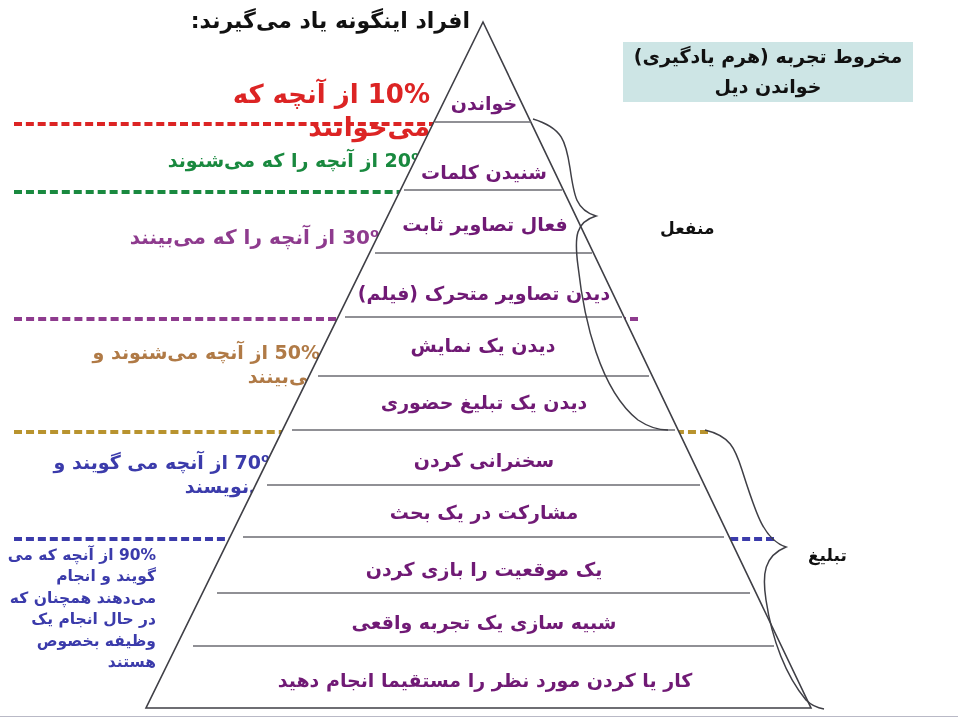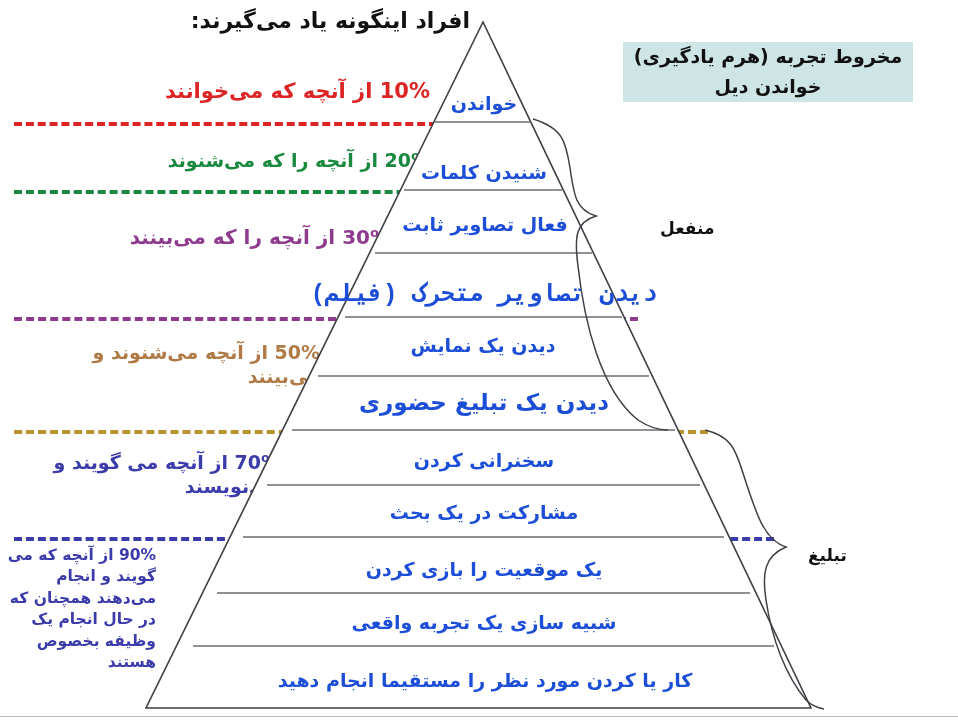--- a/index.html
+++ b/index.html
@@ -20,38 +20,38 @@
   }
   
   #header-text{
     position:absolute;left:160px;top:8px;width:310px;text-align:right;direction:rtl;
     font-size:22px;font-weight:bold;color:#111;white-space:nowrap;
   }
   
   .pct{
     position:absolute;direction:rtl;text-align:right;font-weight:bold;line-height:1.28;
   }
-  .pct.p10{left:150px;top:78px;width:280px;font-size:21px;color:#dc2424;}
+  .pct.p10{left:150px;top:78px;width:280px;font-size:26px;color:#dc2424;}
   .pct.p20{left:140px;top:148px;width:290px;font-size:19px;color:#19893f;}
   .pct.p30{left:70px;top:225px;width:320px;font-size:20px;color:#8e3b8e;}
   .pct.p50{left:30px;top:340px;width:290px;font-size:19px;color:#b07a46;}
   .pct.p70{left:10px;top:450px;width:270px;font-size:19px;color:#3b3bab;}
   .pct.p90{left:6px;top:545px;width:150px;font-size:15.5px;color:#3b3bab;line-height:1.38;}
   
   .dash{position:absolute;height:0;border-top:4px dashed;}
   
   .brace-label{
     position:absolute;direction:rtl;font-size:17px;font-weight:bold;color:#111;white-space:nowrap;
   }
   #label-passive{left:660px;top:182px;margin-top:36px;}
   #label-active{left:808px;top:545px;}
   
   .band{
     position:absolute;direction:rtl;text-align:center;
-    font-weight:bold;color:#1d4ed8;white-space:nowrap;
+    font-weight:bold;color:#701a75;white-space:nowrap;
     display:flex;align-items:center;justify-content:center;
   }
   svg{position:absolute;left:0;top:0;}
   .bottom-rule{position:absolute;left:0;top:716px;width:958px;height:0;border-top:1px solid #b9b9c6;}
 </style>
 </head>
 <body>
 
 <div id="stage">
 
@@ -98,23 +98,23 @@
     <path d="M 705,430 C 730,436 735,448 742,470 C 756,514 764,540 786,547
              C 764,556 762,574 766,600 C 772,640 786,676 806,700 C 812,706 818,708 824,709" fill="none" stroke="#3f3f46" stroke-width="1.5"></path>
   </svg>
 
   <div class="brace-label" id="label-passive">منفعل</div>
   <div class="brace-label" id="label-active">تبلیغ</div>
 
   <div class="band" style="left:404px;top:86px;width:160px;height:34px;font-size:19px;">خواندن</div>
   <div class="band" style="left:373px;top:155px;width:222px;height:33px;font-size:19px;">شنیدن کلمات</div>
   <div class="band" style="left:356px;top:207px;width:258px;height:34px;font-size:19px;">فعال تصاویر ثابت</div>
-  <div class="band" style="left:318px;top:276px;width:332px;height:34px;font-size:24px;font-family:Liberation Mono, monospace;">دیدن تصاویر متحرک (فیلم)</div>
+  <div class="band" style="left:318px;top:276px;width:332px;height:34px;font-size:19px;">دیدن تصاویر متحرک (فیلم)</div>
   <div class="band" style="left:327px;top:328px;width:312px;height:34px;font-size:19px;">دیدن یک نمایش</div>
-  <div class="band" style="left:318px;top:385px;width:332px;height:34px;font-size:23px;">دیدن یک تبلیغ حضوری</div>
+  <div class="band" style="left:318px;top:385px;width:332px;height:34px;font-size:19px;">دیدن یک تبلیغ حضوری</div>
   <div class="band" style="left:348px;top:443px;width:272px;height:34px;font-size:19px;">سخنرانی کردن</div>
   <div class="band" style="left:330px;top:495px;width:308px;height:34px;font-size:19px;">مشارکت در یک بحث</div>
   <div class="band" style="left:310px;top:552px;width:348px;height:34px;font-size:19px;">یک موقعیت را بازی کردن</div>
   <div class="band" style="left:310px;top:605px;width:348px;height:34px;font-size:19px;">شبیه سازی یک تجربه واقعی</div>
   <div class="band" style="left:240px;top:663px;width:490px;height:34px;font-size:19px;">کار یا کردن مورد نظر را مستقیما انجام دهید</div>
 
   <div class="bottom-rule"></div>
 </div>
 
 </body></html>

